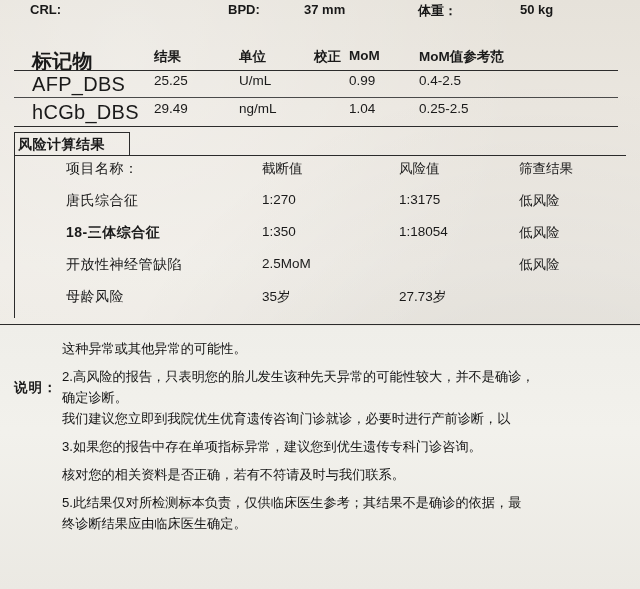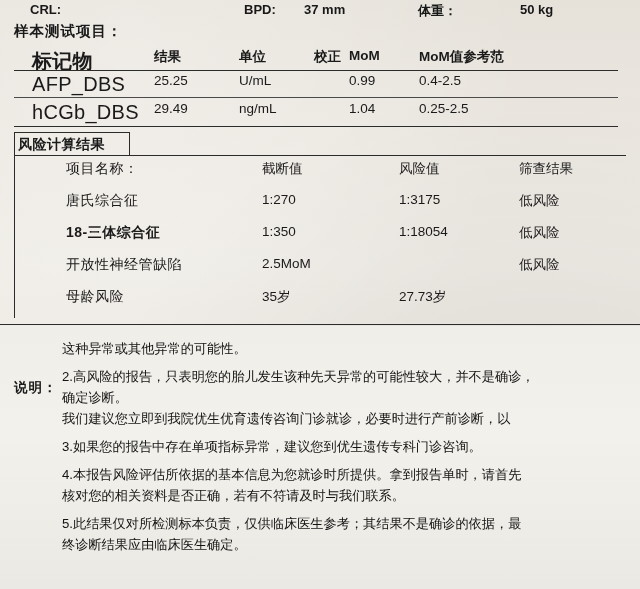--- a/index.html
+++ b/index.html
@@ -40,21 +40,21 @@
   
   .top-row {
     position: absolute;
     left: 0; right: 0;
     font-size: 13px;
     font-weight: bold;
     color: #181818;
   }
   .t-crl { top: 2px; }
   .lbl-crl { position: absolute; left: 30px; }
-  .lbl-bpd { position: absolute; left: 244px; text-align: center; }
+  .lbl-bpd { position: absolute; left: 228px; text-align: center; }
   .val-bpd { position: absolute; left: 304px; font-weight: bold; }
   .lbl-weightlabel { position: absolute; left: 418px; }
   .val-weight { position: absolute; left: 520px; }
 
   .section-title {
     position: absolute;
     left: 14px;
     top: 22px;
     font-size: 14.5px;
     font-weight: bold;
@@ -185,21 +185,20 @@
 <div class="sheet">
 
   <div class="top-row t-crl">
     <span class="lbl-crl">CRL:</span>
     <span class="lbl-bpd">BPD:</span>
     <span class="val-bpd">37 mm</span>
     <span class="lbl-weightlabel">体重：</span>
     <span class="val-weight">50 kg</span>
   </div>
 
-  <div class="section-title">样本测试项目：</div>
 
   <div class="marker-table">
     <div class="mt-row mt-head">
       <span class="c-name">标记物</span>
       <span class="c-result">结果</span>
       <span class="c-unit">单位</span>
       <span class="c-corr">校正</span>
       <span class="c-mom">MoM</span>
       <span class="c-ref">MoM值参考范</span>
     </div>
@@ -277,21 +276,20 @@
         <p>2.高风险的报告，只表明您的胎儿发生该种先天异常的可能性较大，并不是确诊，</p>
         <p class="cont">确定诊断。</p>
         <p class="cont">我们建议您立即到我院优生优育遗传咨询门诊就诊，必要时进行产前诊断，以</p>
       </div>
 
       <div class="note">
         <p>3.如果您的报告中存在单项指标异常，建议您到优生遗传专科门诊咨询。</p>
       </div>
 
       <div class="note">
-        <p>4.本报告风险评估所依据的基本信息为您就诊时所提供。拿到报告单时，请首先</p>
         <p class="cont">核对您的相关资料是否正确，若有不符请及时与我们联系。</p>
       </div>
 
       <div class="note">
         <p>5.此结果仅对所检测标本负责，仅供临床医生参考；其结果不是确诊的依据，最</p>
         <p class="cont">终诊断结果应由临床医生确定。</p>
       </div>
 
     </div>
   </div>

